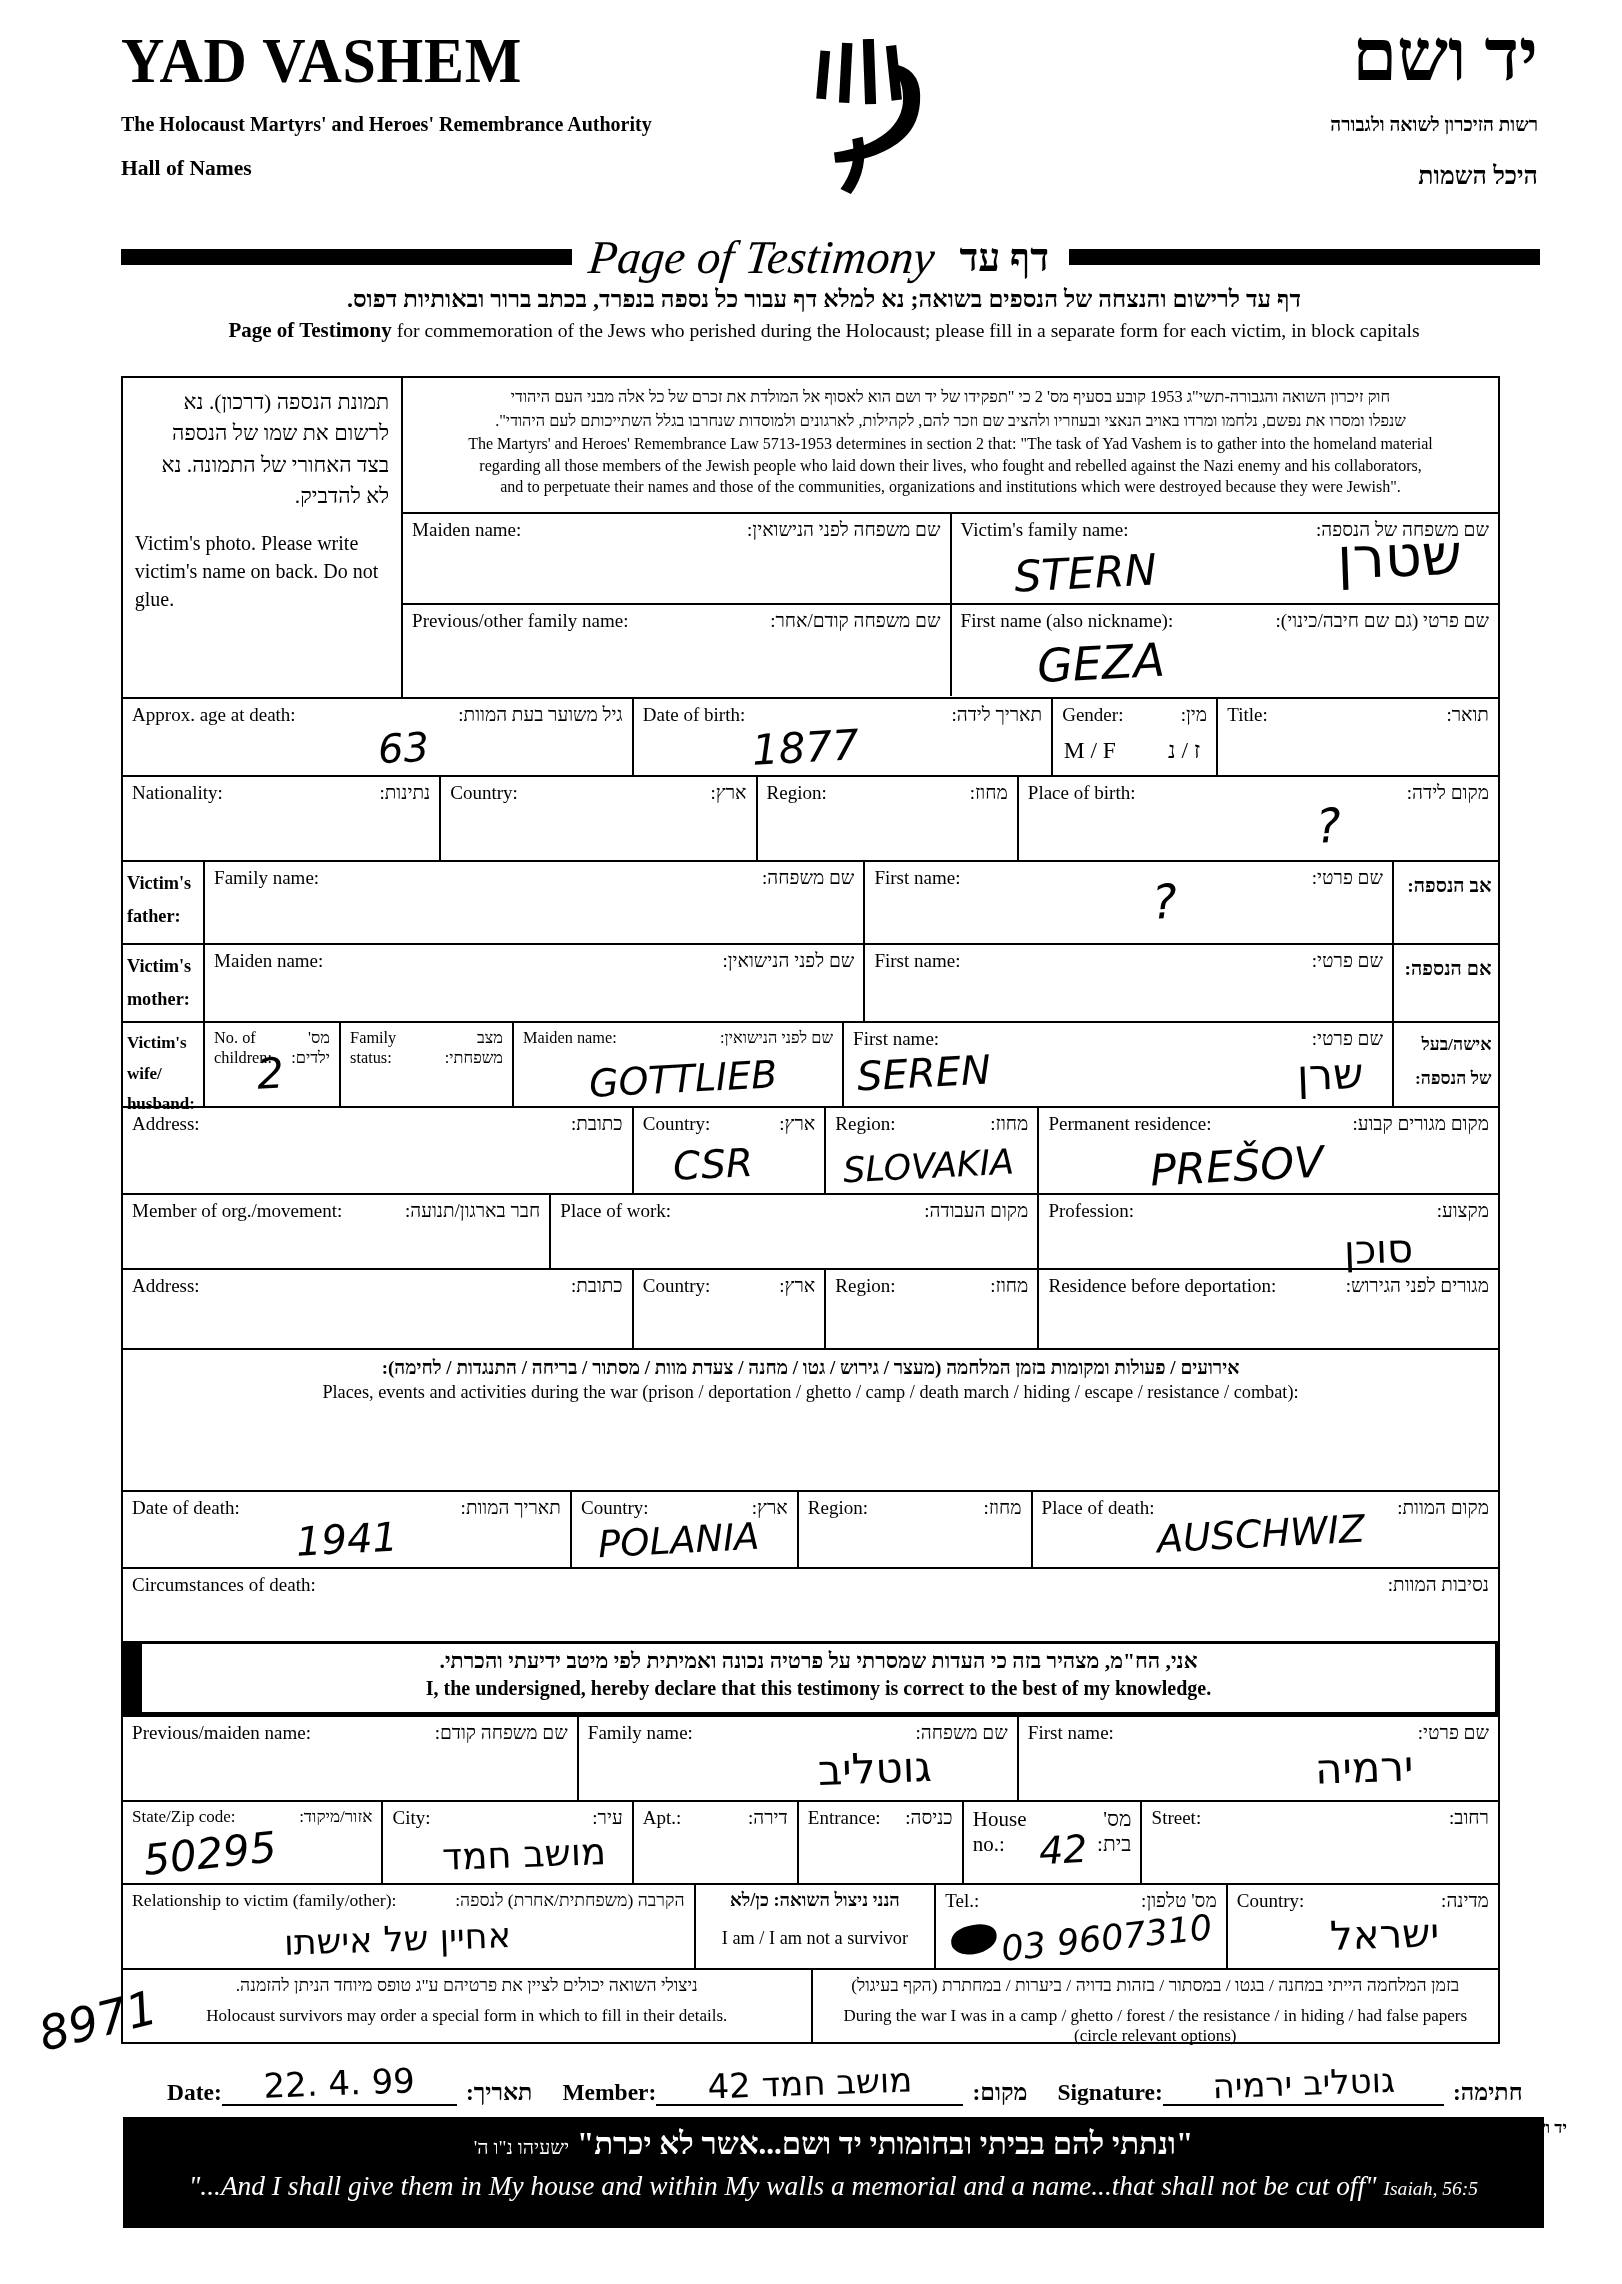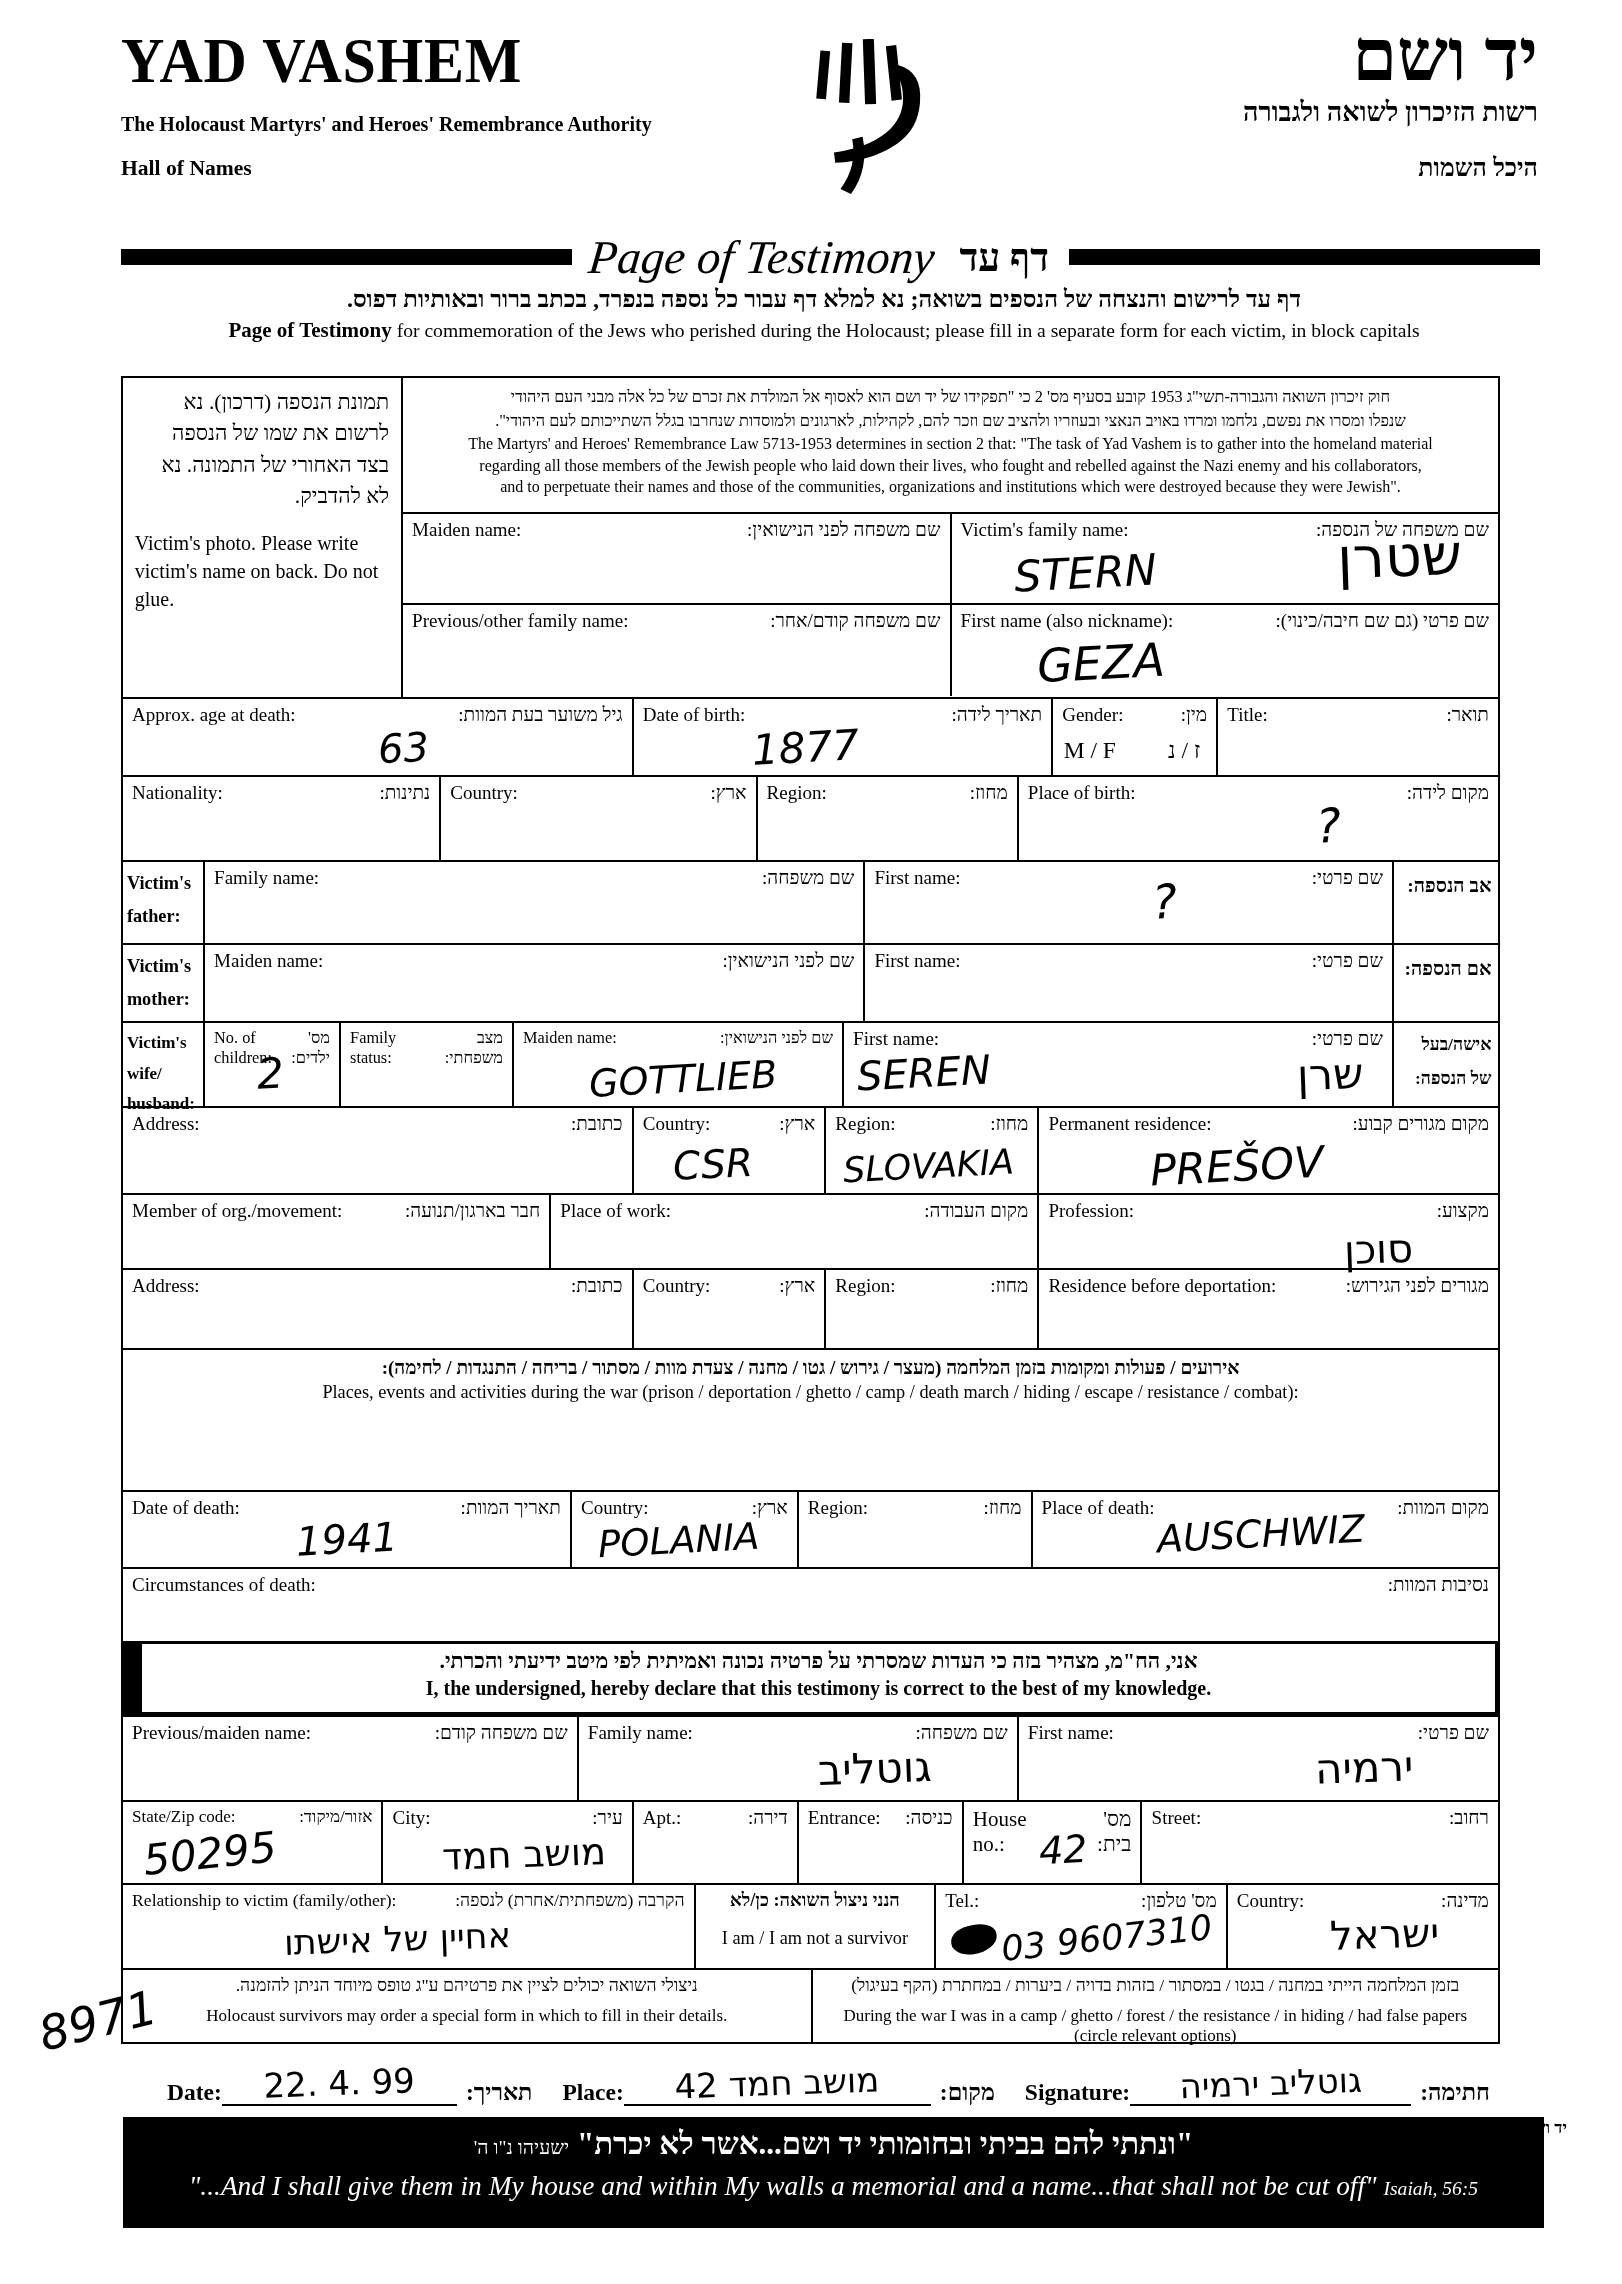--- a/index.html
+++ b/index.html
@@ -7,21 +7,21 @@
         font-family:"Liberation Serif", serif;overflow:hidden;}
   
   .hdr-left{position:absolute;left:121px;top:31px;width:640px;}
   .hdr-left h1{margin:0;font-size:60px;line-height:1;font-weight:bold;letter-spacing:0.7px;
                transform:scaleY(1.05);}
   .hdr-sub{margin-top:22px;font-size:20px;font-weight:bold;}
   .hdr-hall{margin-top:19.6px;font-size:21.6px;font-weight:bold;}
   .logo{position:absolute;left:800px;top:39px;}
   .hdr-right{position:absolute;right:84px;top:19.6px;text-align:right;direction:rtl;}
   .hdr-right .big{font-size:72px;font-weight:bold;line-height:1;}
-  .hdr-right .sub{font-size:27px;font-weight:bold;margin-top:5px;}
+  .hdr-right .sub{font-size:19px;font-weight:bold;margin-top:22px;}
   .hdr-right .hall{font-size:25px;font-weight:bold;margin-top:26px;}
   
   .titleband{position:absolute;left:121px;right:82px;top:230px;display:flex;align-items:center;}
   .tbar{height:15.7px;background:#000;}
   .tbar.l{width:451px;margin-right:17px;}
   .tbar.r{flex:1;margin-left:19.6px;}
   .ttext{font-size:47px;font-style:italic;white-space:nowrap;transform:skewX(-6deg);}
   .the{font-size:39px;font-weight:bold;margin-left:25px;white-space:nowrap;}
   
   .intro{position:absolute;left:98px;right:72px;top:286px;text-align:center;}
@@ -548,21 +548,21 @@
     </div>
 
   </div>
 
   <div class="marginnum">8971</div>
 
   <div class="sigline">
     <span>Date:</span>
     <span class="uv" style="min-width:235px;"><span class="hv">22. 4. 99</span></span>
     <span class="hel">תאריך:</span>
-    <span>Place:</span>
+    <span>Member:</span>
     <span class="uv" style="min-width:307px;"><span class="hv" style="direction:rtl;">מושב חמד 42</span></span>
     <span class="hel">מקום:</span>
     <span>Signature:</span>
     <span class="uv" style="min-width:281px;"><span class="hv" style="direction:rtl;">גוטליב ירמיה</span></span>
     <span class="hel" style="margin-right:0;">חתימה:</span>
   </div>
 
   <div class="footer">
     <div class="h"><span>"ונתתי להם בביתי ובחומותי יד ושם...אשר לא יכרת"</span> <span class="ref">ישעיהו נ"ו ה'</span></div>
     <div class="e"><span>"...And I shall give them in My house and within My walls a memorial and a name...that shall not be cut off"</span> <span class="ref">Isaiah, 56:5</span></div>

